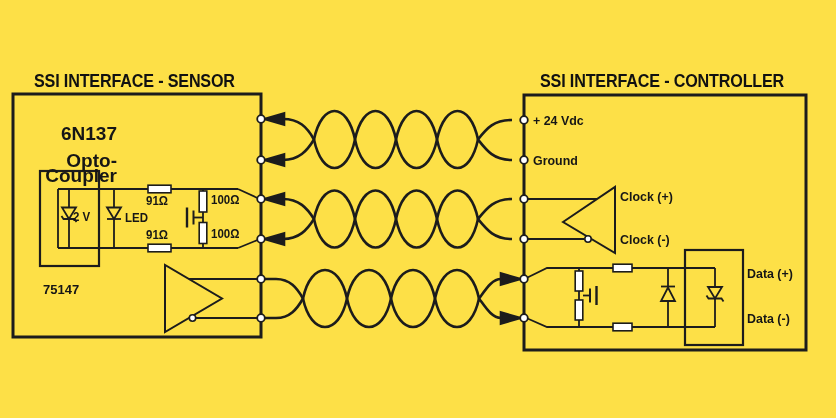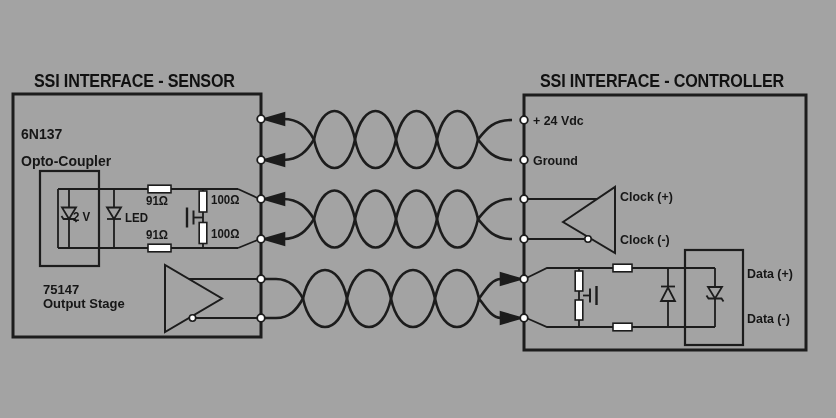--- a/index.html
+++ b/index.html
@@ -1,30 +1,30 @@
 <!DOCTYPE html>
 <html><head>
 <meta charset="utf-8">
 <style>
   html,body{margin:0;padding:0;background:#fff;}
   #stage{
-    position:relative;width:836px;height:418px;background:#a3a3a3;overflow:hidden;
+    position:relative;width:836px;height:418px;background:#fde047;overflow:hidden;
     font-family:"Liberation Sans","DejaVu Sans",sans-serif;color:#161616;
   }
   #art{position:absolute;left:0;top:0;}
   .lbl{
     position:absolute;white-space:nowrap;font-size:13.5px;font-weight:700;
     transform:scaleX(.92);transform-origin:left top;line-height:15px;color:#161616;
   }
   .val{font-size:12.5px;line-height:14px;}
   .title{
     position:absolute;white-space:nowrap;font-size:19px;font-weight:700;
     letter-spacing:-.2px;transform:scaleX(.85);transform-origin:left top;line-height:20px;color:#111;
   }
-  .cblock{position:absolute;text-align:left;font-size:14px;font-weight:700;line-height:14.5px;}
+  .cblock{position:absolute;text-align:right;font-size:19px;font-weight:700;line-height:14.5px;}
   .rblock{position:absolute;font-size:13px;font-weight:700;line-height:14.5px;}
 </style>
 </head>
 <body>
 
 <div id="stage">
 
   <svg id="art" width="836" height="418" viewBox="0 0 836 418" fill="none" stroke="#1c1c1c">
 
     <rect x="13" y="94" width="248" height="243" stroke-width="3"></rect>
@@ -161,21 +161,20 @@
 
   <div class="lbl val" style="left:73px;top:210px">2 V</div>
   <div class="lbl val" style="left:124.5px;top:210.5px">LED</div>
 
   <div class="lbl val" style="left:146px;top:193.5px">91Ω</div>
   <div class="lbl val" style="left:210.5px;top:192.5px">100Ω</div>
   <div class="lbl val" style="left:146px;top:227.5px">91Ω</div>
   <div class="lbl val" style="left:210.5px;top:226.5px">100Ω</div>
 
   <div class="rblock" style="left:43px;top:282.5px;width:120px">75147</div>
-  <div class="rblock" style="left:43px;top:296.5px;width:120px">Output Stage</div>
 
   <div class="lbl" style="left:533px;top:112.5px">+ 24 Vdc</div>
   <div class="lbl" style="left:533px;top:152.5px">Ground</div>
   <div class="lbl" style="left:620px;top:189px">Clock (+)</div>
   <div class="lbl" style="left:620px;top:231.5px">Clock (-)</div>
   <div class="lbl" style="left:747px;top:265.5px">Data (+)</div>
   <div class="lbl" style="left:747px;top:310.5px">Data (-)</div>
 </div>
 
 </body></html>

